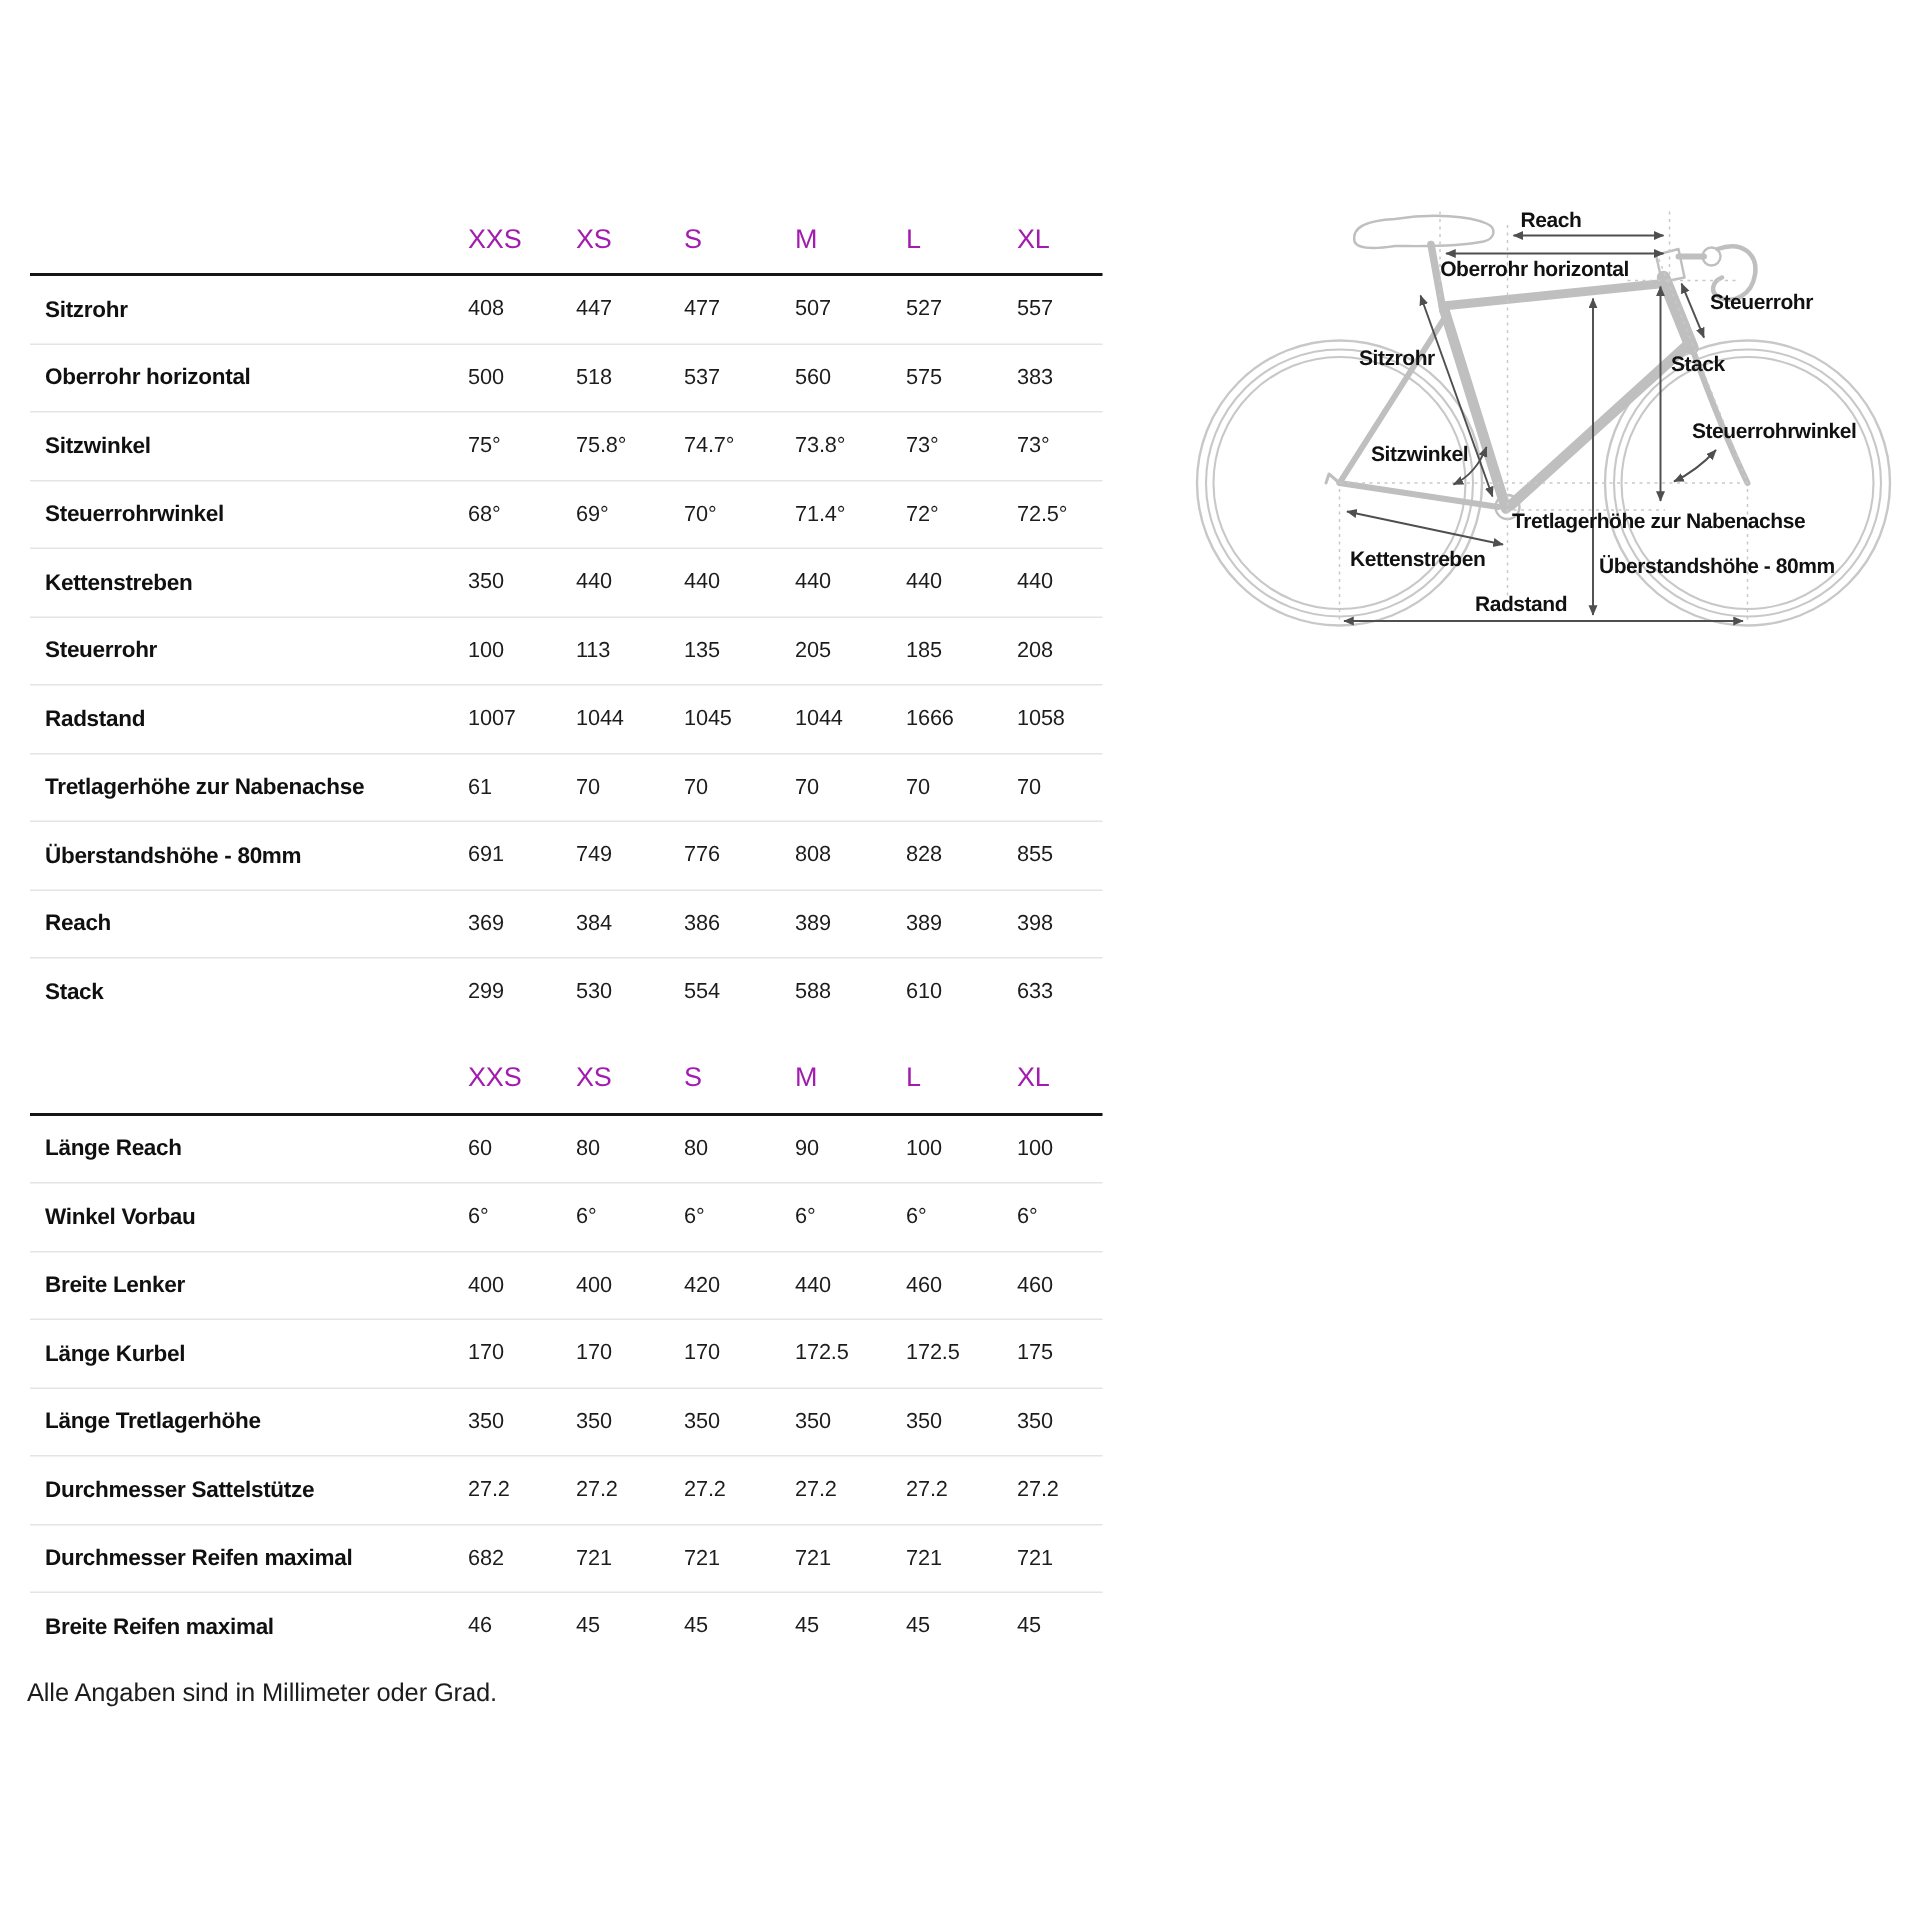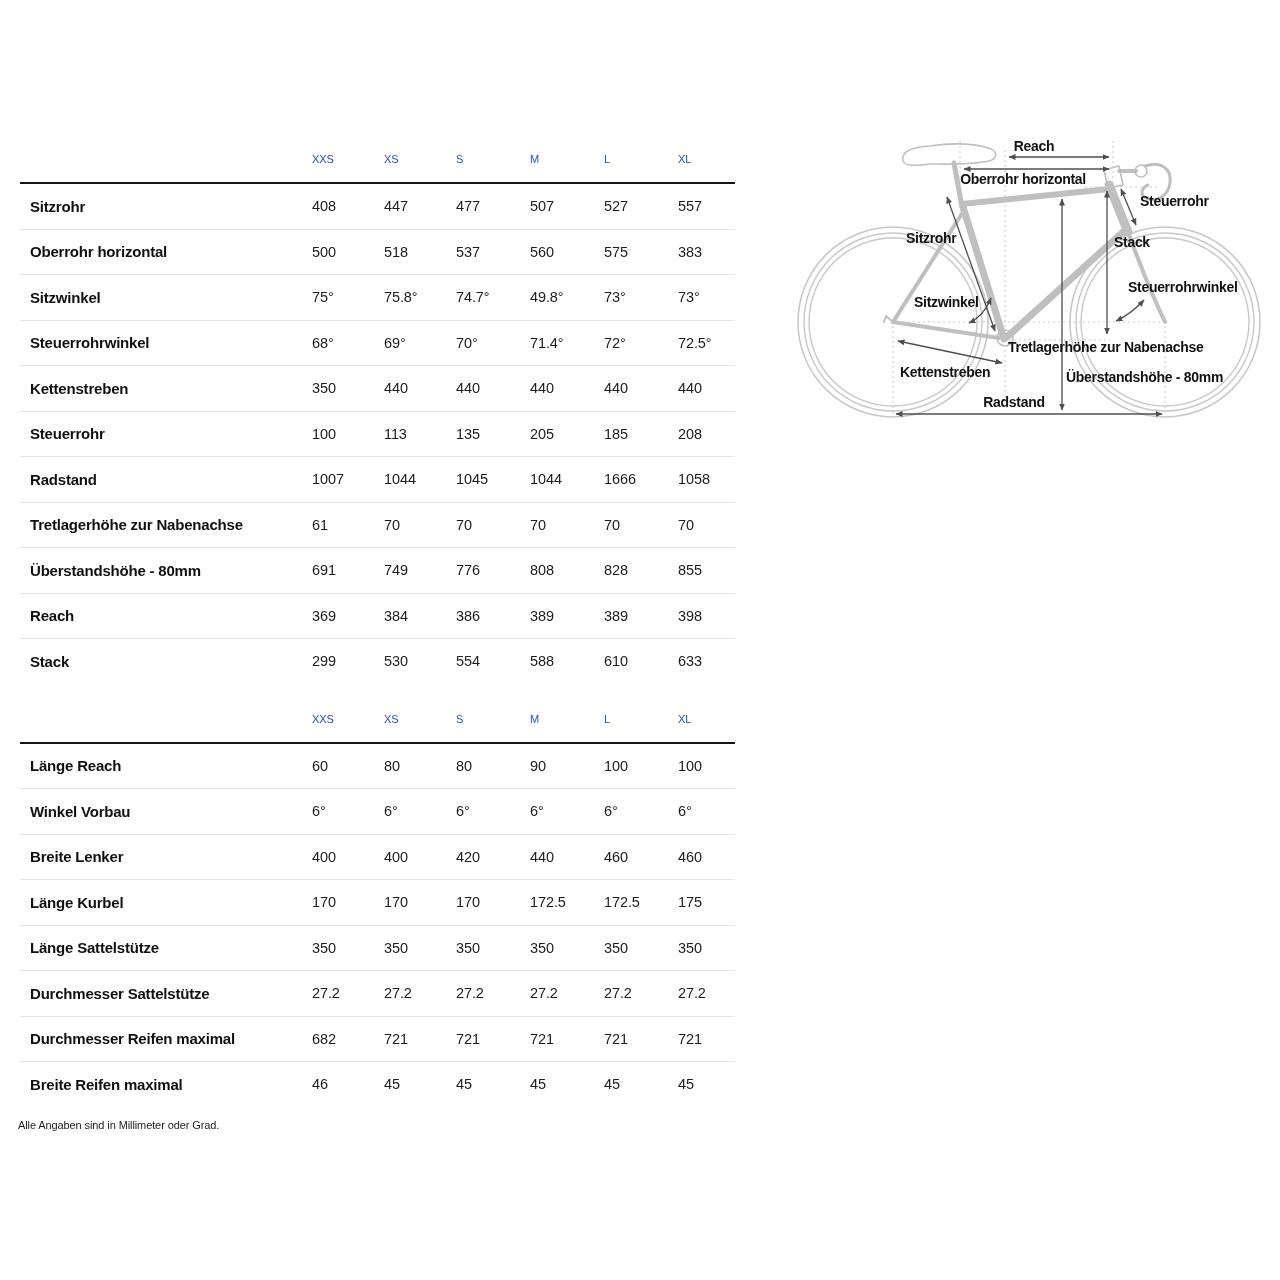--- a/index.html
+++ b/index.html
@@ -9,24 +9,24 @@
     -webkit-font-smoothing:antialiased;
   }
   
   .geometry-table{position:absolute;left:20px;top:136px;width:715px;}
   .row{display:grid;grid-template-columns:292px 72px 72px 74px 74px 74px 1fr;align-items:center;}
   .header-row{height:46px;border-bottom:2px solid #151515;}
   .data-row{height:44.5px;border-bottom:1px solid #e4e4e4;}
   .data-row:last-child{border-bottom:none;}
   .section + .section{margin-top:12px;}
   .label-cell{padding-left:10px;font-weight:bold;font-size:15px;letter-spacing:-0.2px;color:#101010;white-space:nowrap;}
-  .col-header{font-size:11px;color:#1d4ed8;letter-spacing:-0.1px;}
+  .col-header{font-size:18px;color:#a21caf;letter-spacing:-0.1px;}
   .value-cell{font-size:14.5px;color:#1c1c1c;letter-spacing:-0.1px;white-space:nowrap;}
   
-  .footnote{position:absolute;left:18px;top:1119px;font-size:11px;color:#1c1c1c;letter-spacing:-0.1px;}
+  .footnote{position:absolute;left:18px;top:1119px;font-size:17px;color:#1c1c1c;letter-spacing:-0.1px;}
   
   .diagram-svg{position:absolute;left:0;top:0;}
   .bike{stroke:#bfbfbf;fill:none;stroke-linecap:round;stroke-linejoin:round;}
   .wheel{stroke:#c8c8c8;fill:none;}
   .dotted{stroke:#c9c9c9;stroke-width:1;stroke-dasharray:2 3;fill:none;}
   .dim{stroke:#4f4f4f;stroke-width:1.3;fill:none;}
   .dlabel{font-family:"Liberation Sans",sans-serif;font-size:14px;font-weight:bold;fill:#111;letter-spacing:-0.3px;}
 </style>
 </head>
 <body>
@@ -58,21 +58,21 @@
         <div class="cell value-cell">537</div>
         <div class="cell value-cell">560</div>
         <div class="cell value-cell">575</div>
         <div class="cell value-cell">383</div>
       </div>
       <div class="row data-row">
         <div class="cell label-cell">Sitzwinkel</div>
         <div class="cell value-cell">75°</div>
         <div class="cell value-cell">75.8°</div>
         <div class="cell value-cell">74.7°</div>
-        <div class="cell value-cell">49.8°</div>
+        <div class="cell value-cell">73.8°</div>
         <div class="cell value-cell">73°</div>
         <div class="cell value-cell">73°</div>
       </div>
       <div class="row data-row">
         <div class="cell label-cell">Steuerrohrwinkel</div>
         <div class="cell value-cell">68°</div>
         <div class="cell value-cell">69°</div>
         <div class="cell value-cell">70°</div>
         <div class="cell value-cell">71.4°</div>
         <div class="cell value-cell">72°</div>
@@ -182,21 +182,21 @@
       <div class="row data-row">
         <div class="cell label-cell">Länge Kurbel</div>
         <div class="cell value-cell">170</div>
         <div class="cell value-cell">170</div>
         <div class="cell value-cell">170</div>
         <div class="cell value-cell">172.5</div>
         <div class="cell value-cell">172.5</div>
         <div class="cell value-cell">175</div>
       </div>
       <div class="row data-row">
-        <div class="cell label-cell">Länge Sattelstütze</div>
+        <div class="cell label-cell">Länge Tretlagerhöhe</div>
         <div class="cell value-cell">350</div>
         <div class="cell value-cell">350</div>
         <div class="cell value-cell">350</div>
         <div class="cell value-cell">350</div>
         <div class="cell value-cell">350</div>
         <div class="cell value-cell">350</div>
       </div>
       <div class="row data-row">
         <div class="cell label-cell">Durchmesser Sattelstütze</div>
         <div class="cell value-cell">27.2</div>

